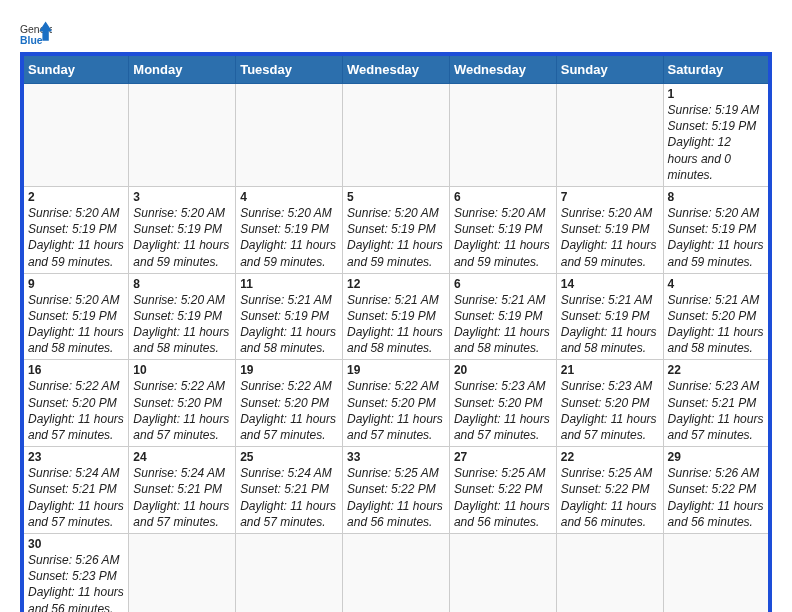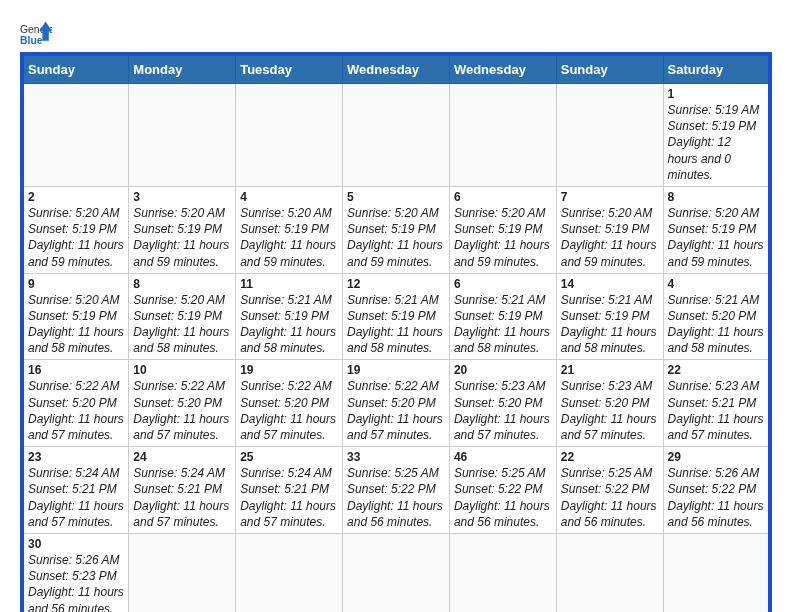--- a/index.html
+++ b/index.html
@@ -303,21 +303,21 @@
 and 57 minutes.</div>
         </td>
         <td>
           <span class="day-num">33</span>
           <div class="day-detail">Sunrise: 5:25 AM
 Sunset: 5:22 PM
 Daylight: 11 hours
 and 56 minutes.</div>
         </td>
         <td>
-          <span class="day-num">46</span>
+          <span class="day-num">27</span>
           <div class="day-detail">Sunrise: 5:25 AM
 Sunset: 5:22 PM
 Daylight: 11 hours
 and 56 minutes.</div>
         </td>
         <td>
           <span class="day-num">22</span>
           <div class="day-detail">Sunrise: 5:25 AM
 Sunset: 5:22 PM
 Daylight: 11 hours

